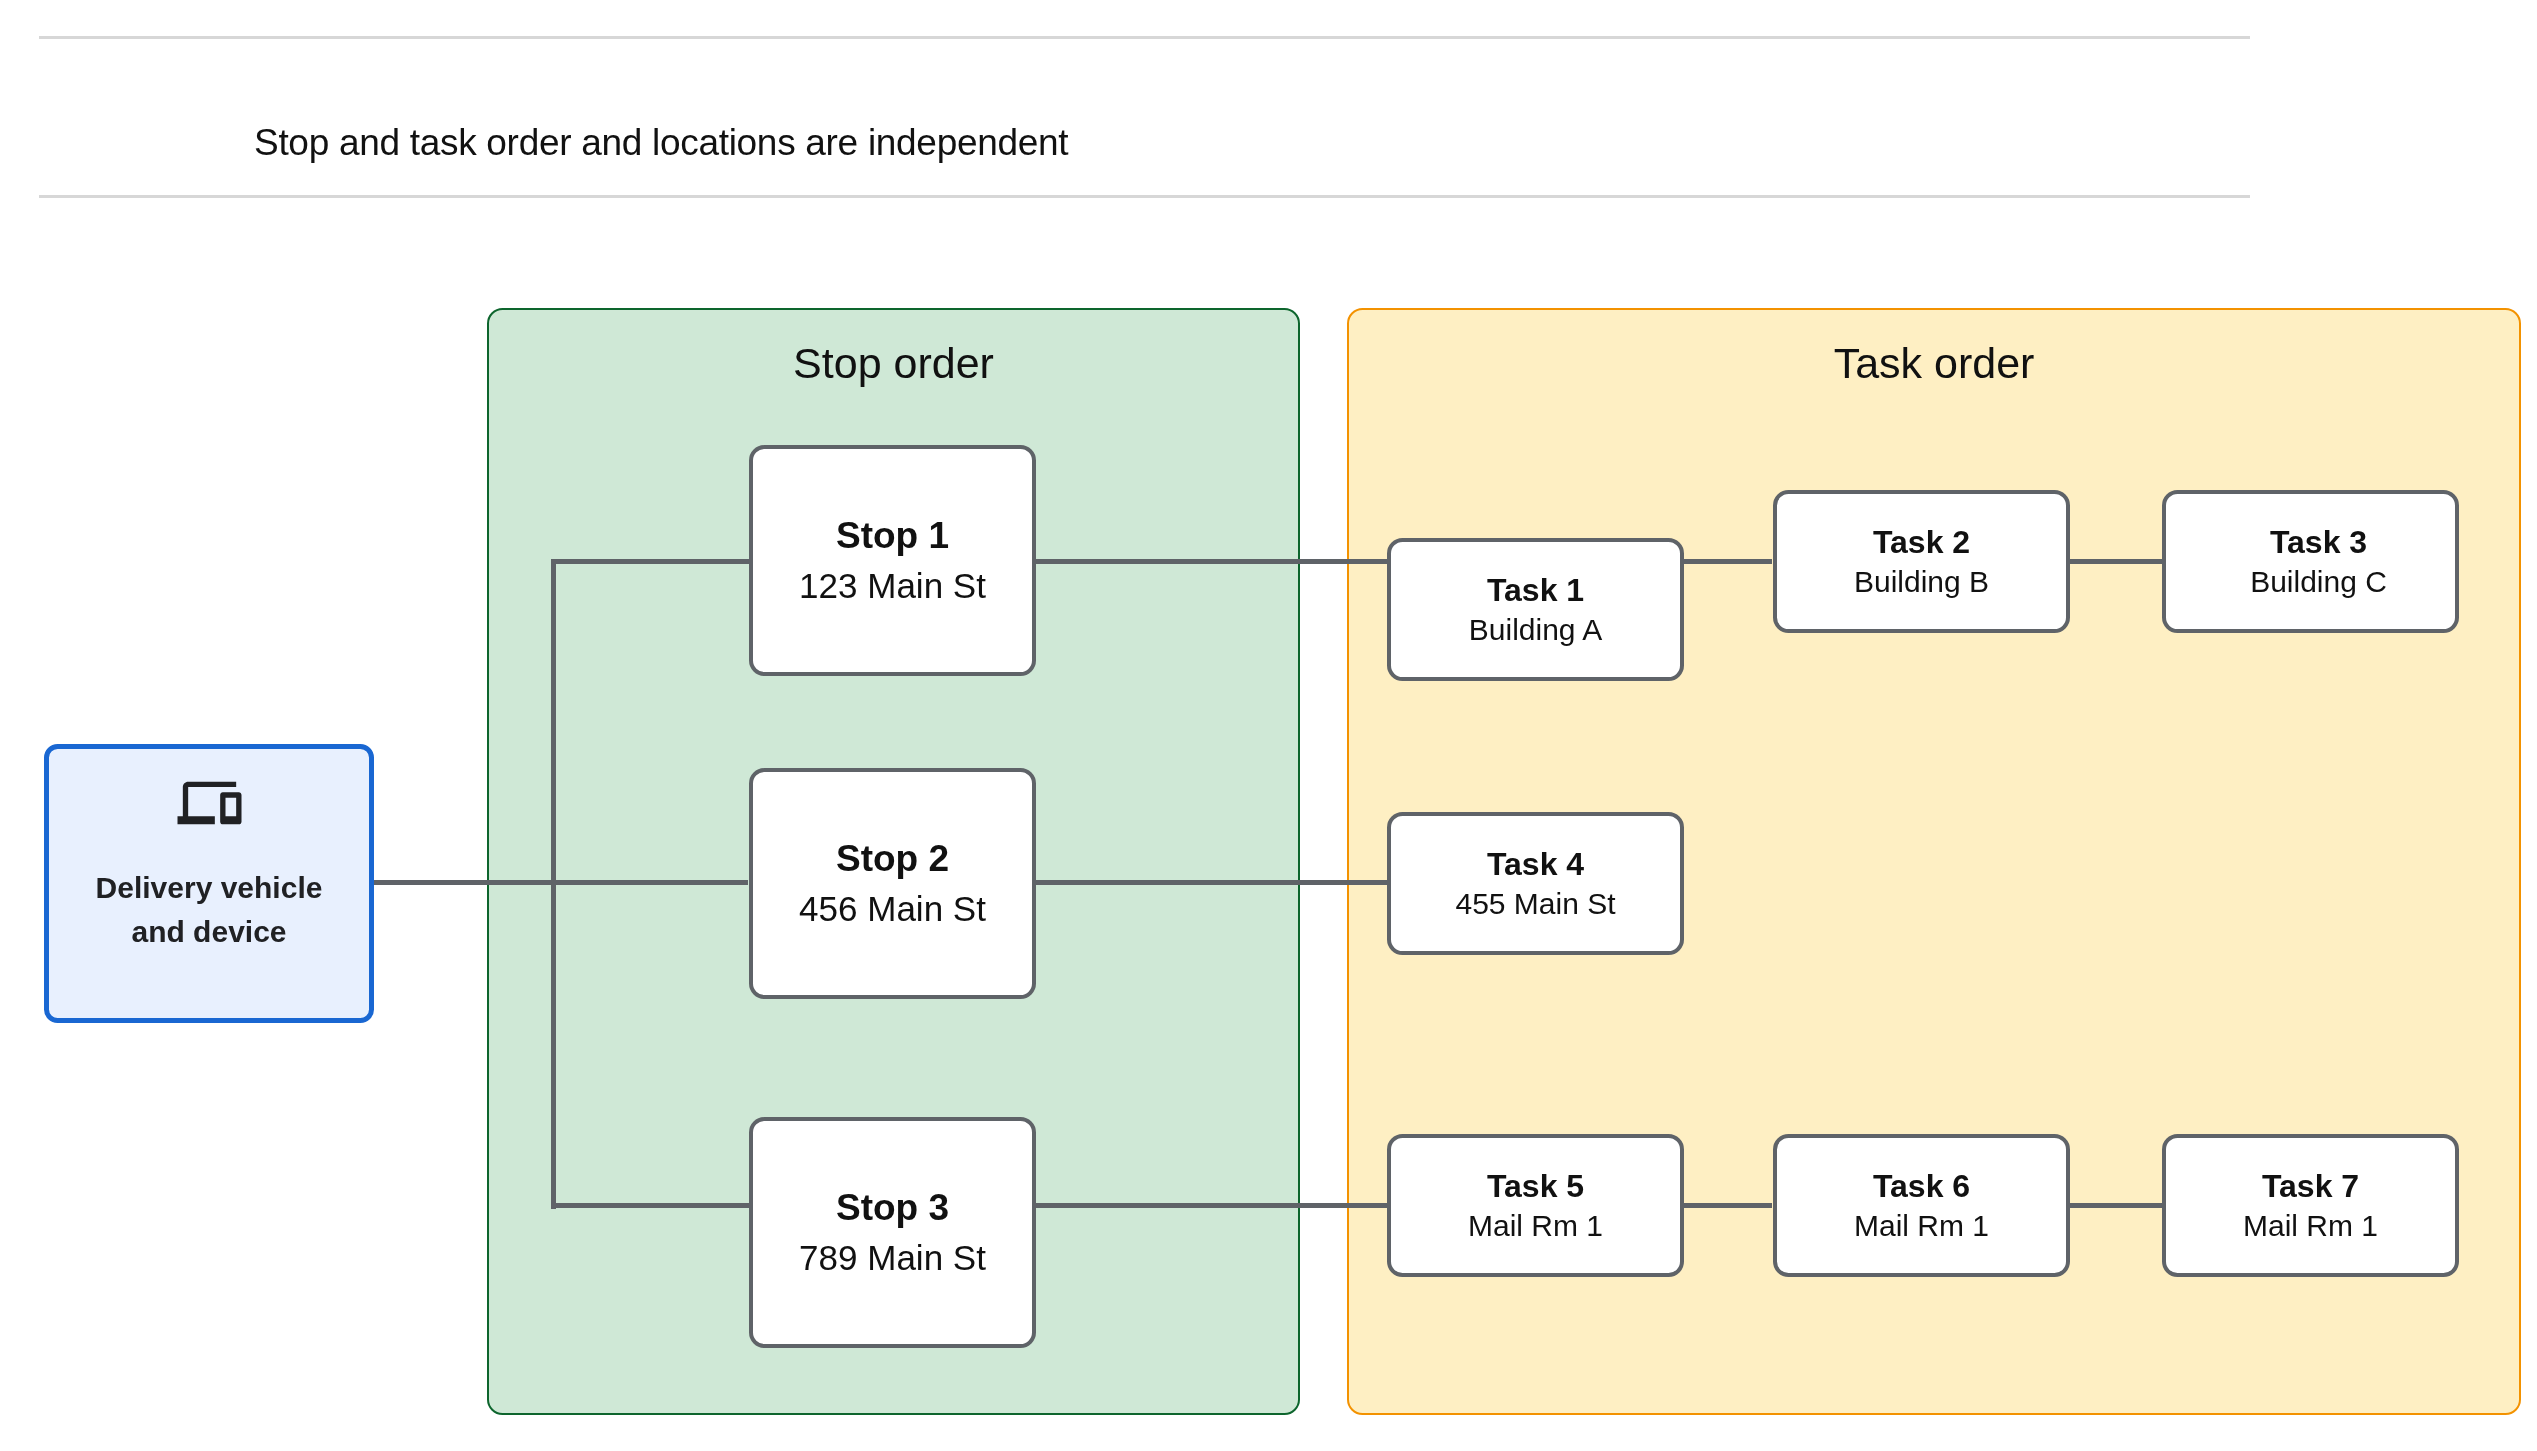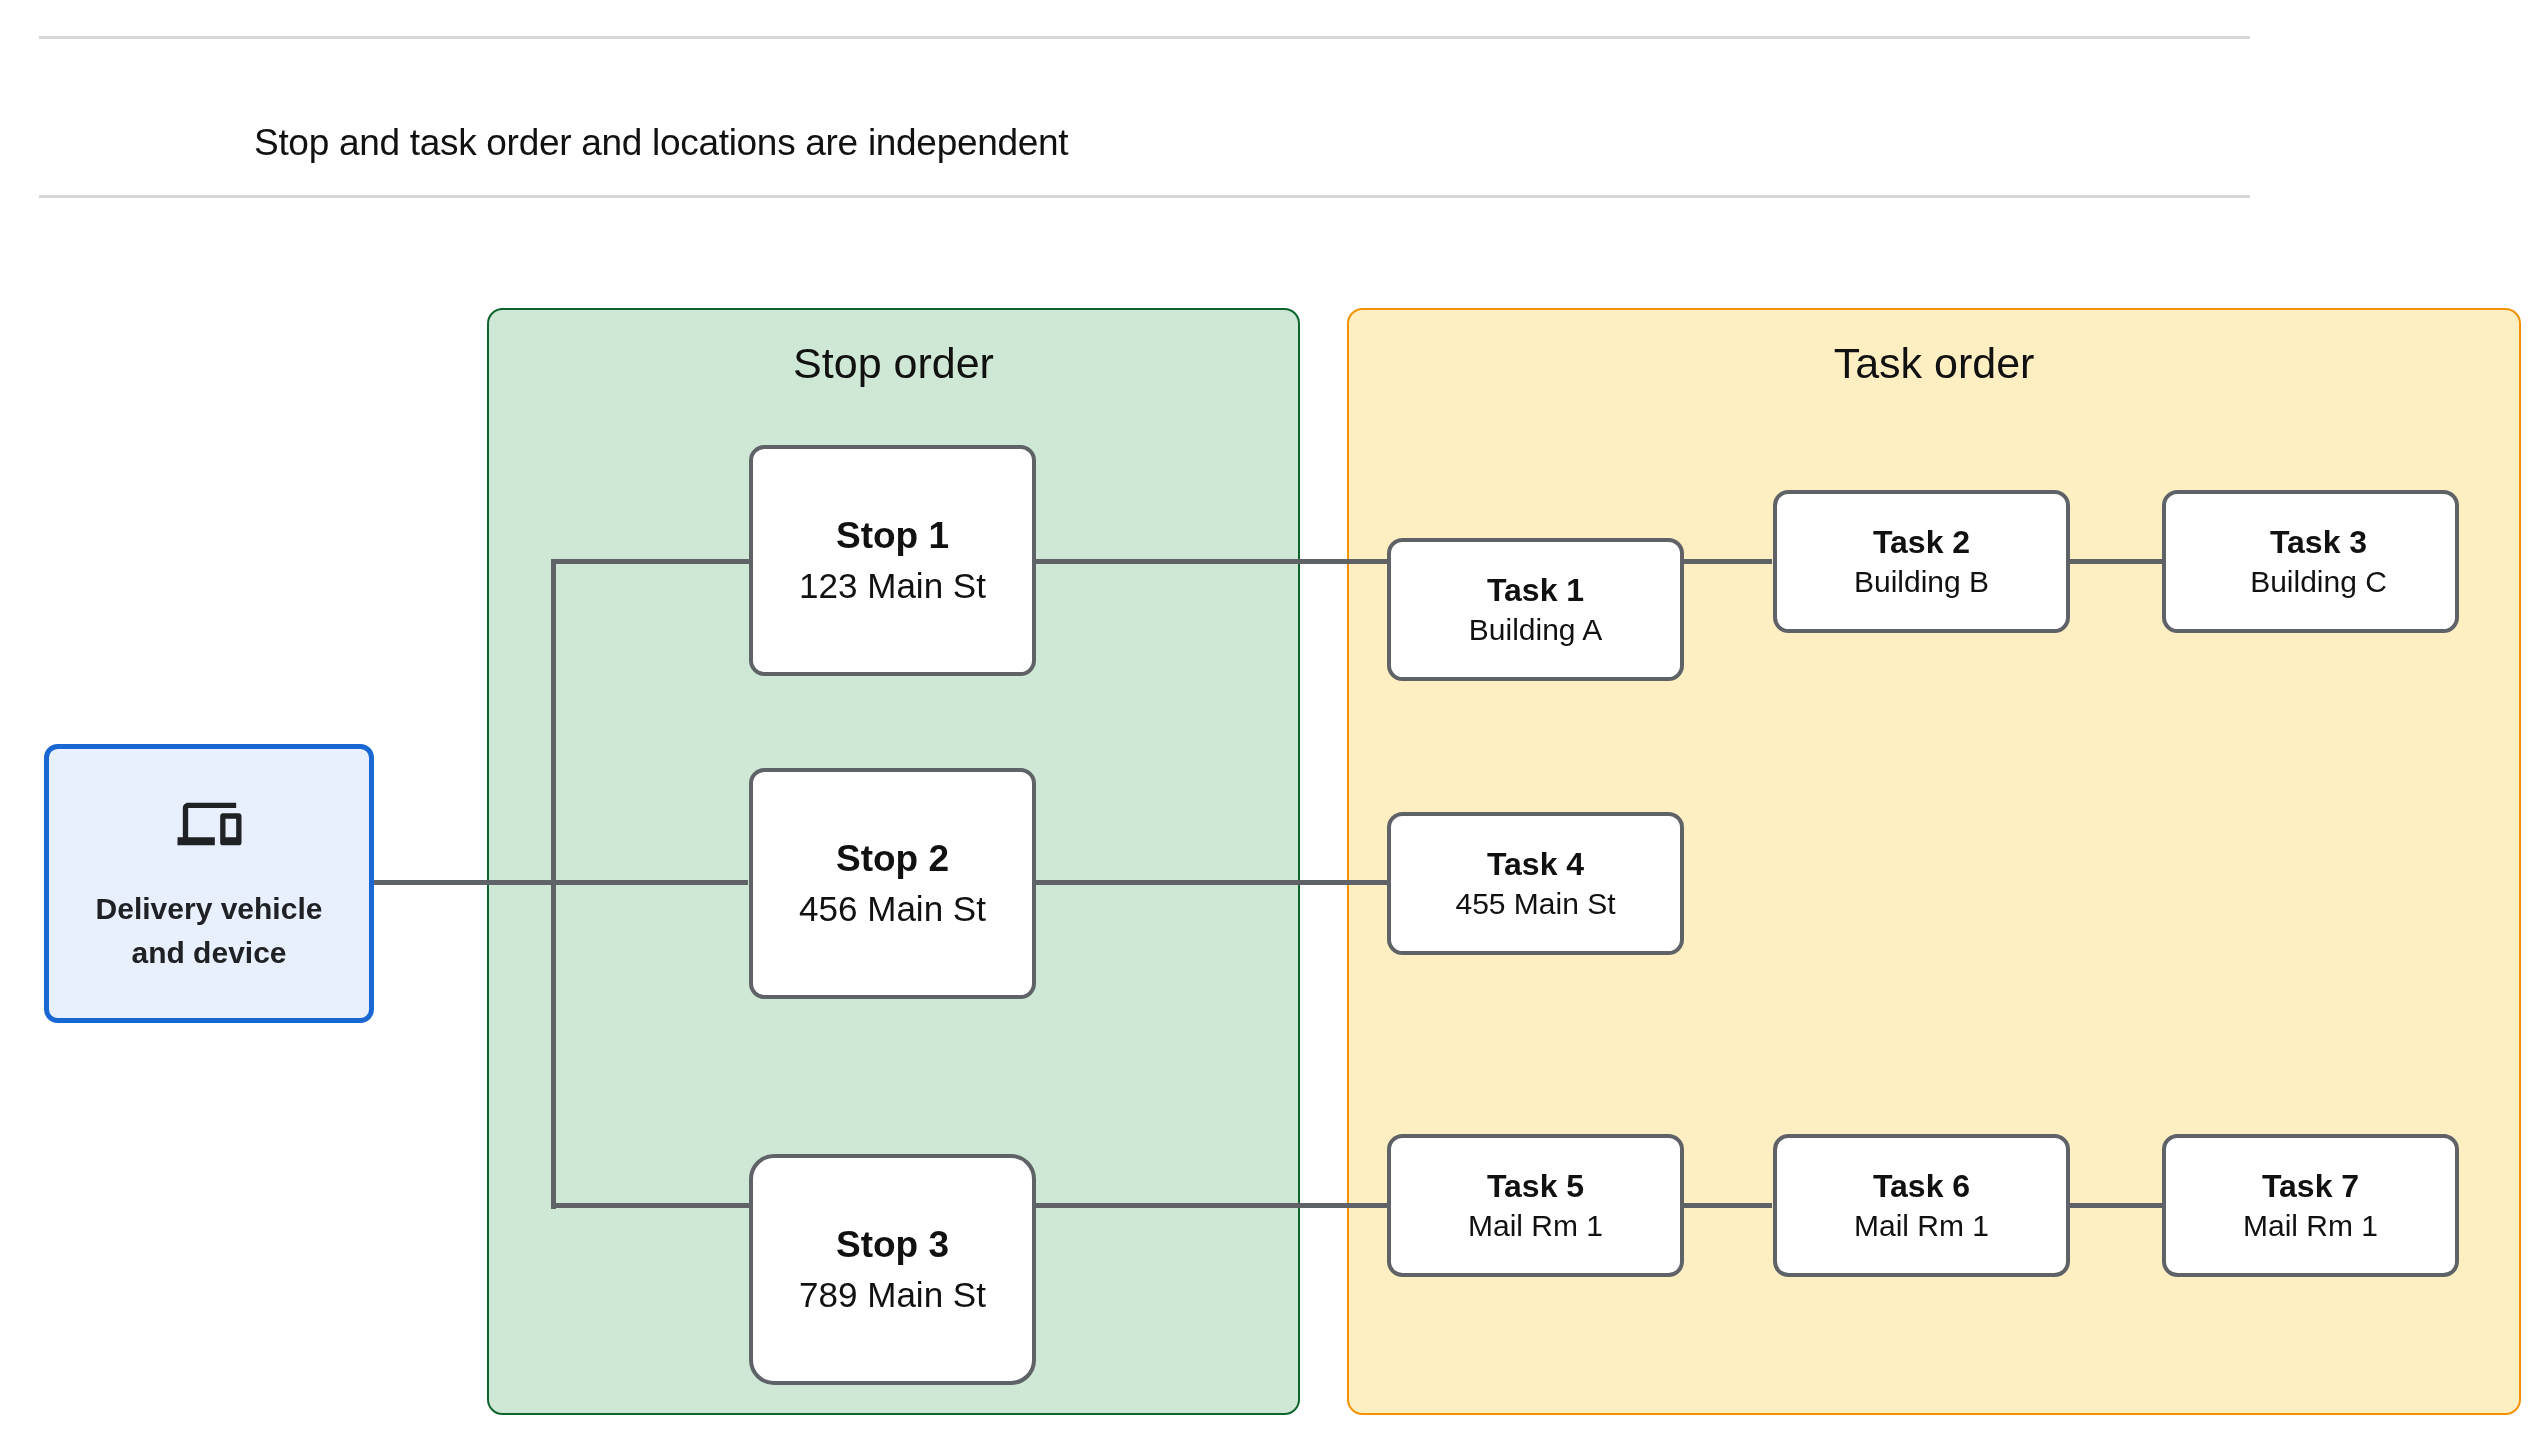--- a/index.html
+++ b/index.html
@@ -55,21 +55,21 @@
   .node.task-node{width:297px;height:143px;gap:4.8px;}
   .stop-node .node-title{font-size:37px;font-weight:bold;color:#111111;}
   .stop-node .node-subtitle{font-size:35px;font-weight:normal;color:#111111;}
   .task-node .node-title{font-size:32px;font-weight:bold;color:#111111;}
   .task-node .node-subtitle{font-size:30px;font-weight:normal;color:#111111;}
   .device-node{
     position:absolute;left:44px;top:744px;width:330px;height:279px;
     box-sizing:border-box;background:#e8f0fe;border:5.8px solid #1967d2;
     border-radius:13.6px;z-index:3;
     display:flex;flex-direction:column;align-items:center;
-    padding-top:43px;gap:31px;text-align:center;
+    padding-top:22px;gap:31px;text-align:center;
   }
   .device-icon svg{display:block;width:83px;height:64px;fill:#202124;}
   .device-label{
     font-size:30px;font-weight:bold;color:#202124;line-height:1.45;
     width:271px;
   }
 </style>
 </head>
 <body>
 
@@ -108,21 +108,21 @@
   </div>
 
   <div class="node stop-node" style="top:445px;">
     <div class="node-title">Stop 1</div>
     <div class="node-subtitle">123 Main St</div>
   </div>
   <div class="node stop-node" style="top:768px;">
     <div class="node-title">Stop 2</div>
     <div class="node-subtitle">456 Main St</div>
   </div>
-  <div class="node stop-node" style="top:1154px;border-radius:25px;">
+  <div class="node stop-node" style="top:1117px;">
     <div class="node-title">Stop 3</div>
     <div class="node-subtitle">789 Main St</div>
   </div>
 
   <div class="node task-node" style="left:1387px;top:490px;margin-top:48px;">
     <div class="node-title">Task 1</div>
     <div class="node-subtitle">Building A</div>
   </div>
   <div class="node task-node" style="left:1773px;top:490px;">
     <div class="node-title">Task 2</div>

